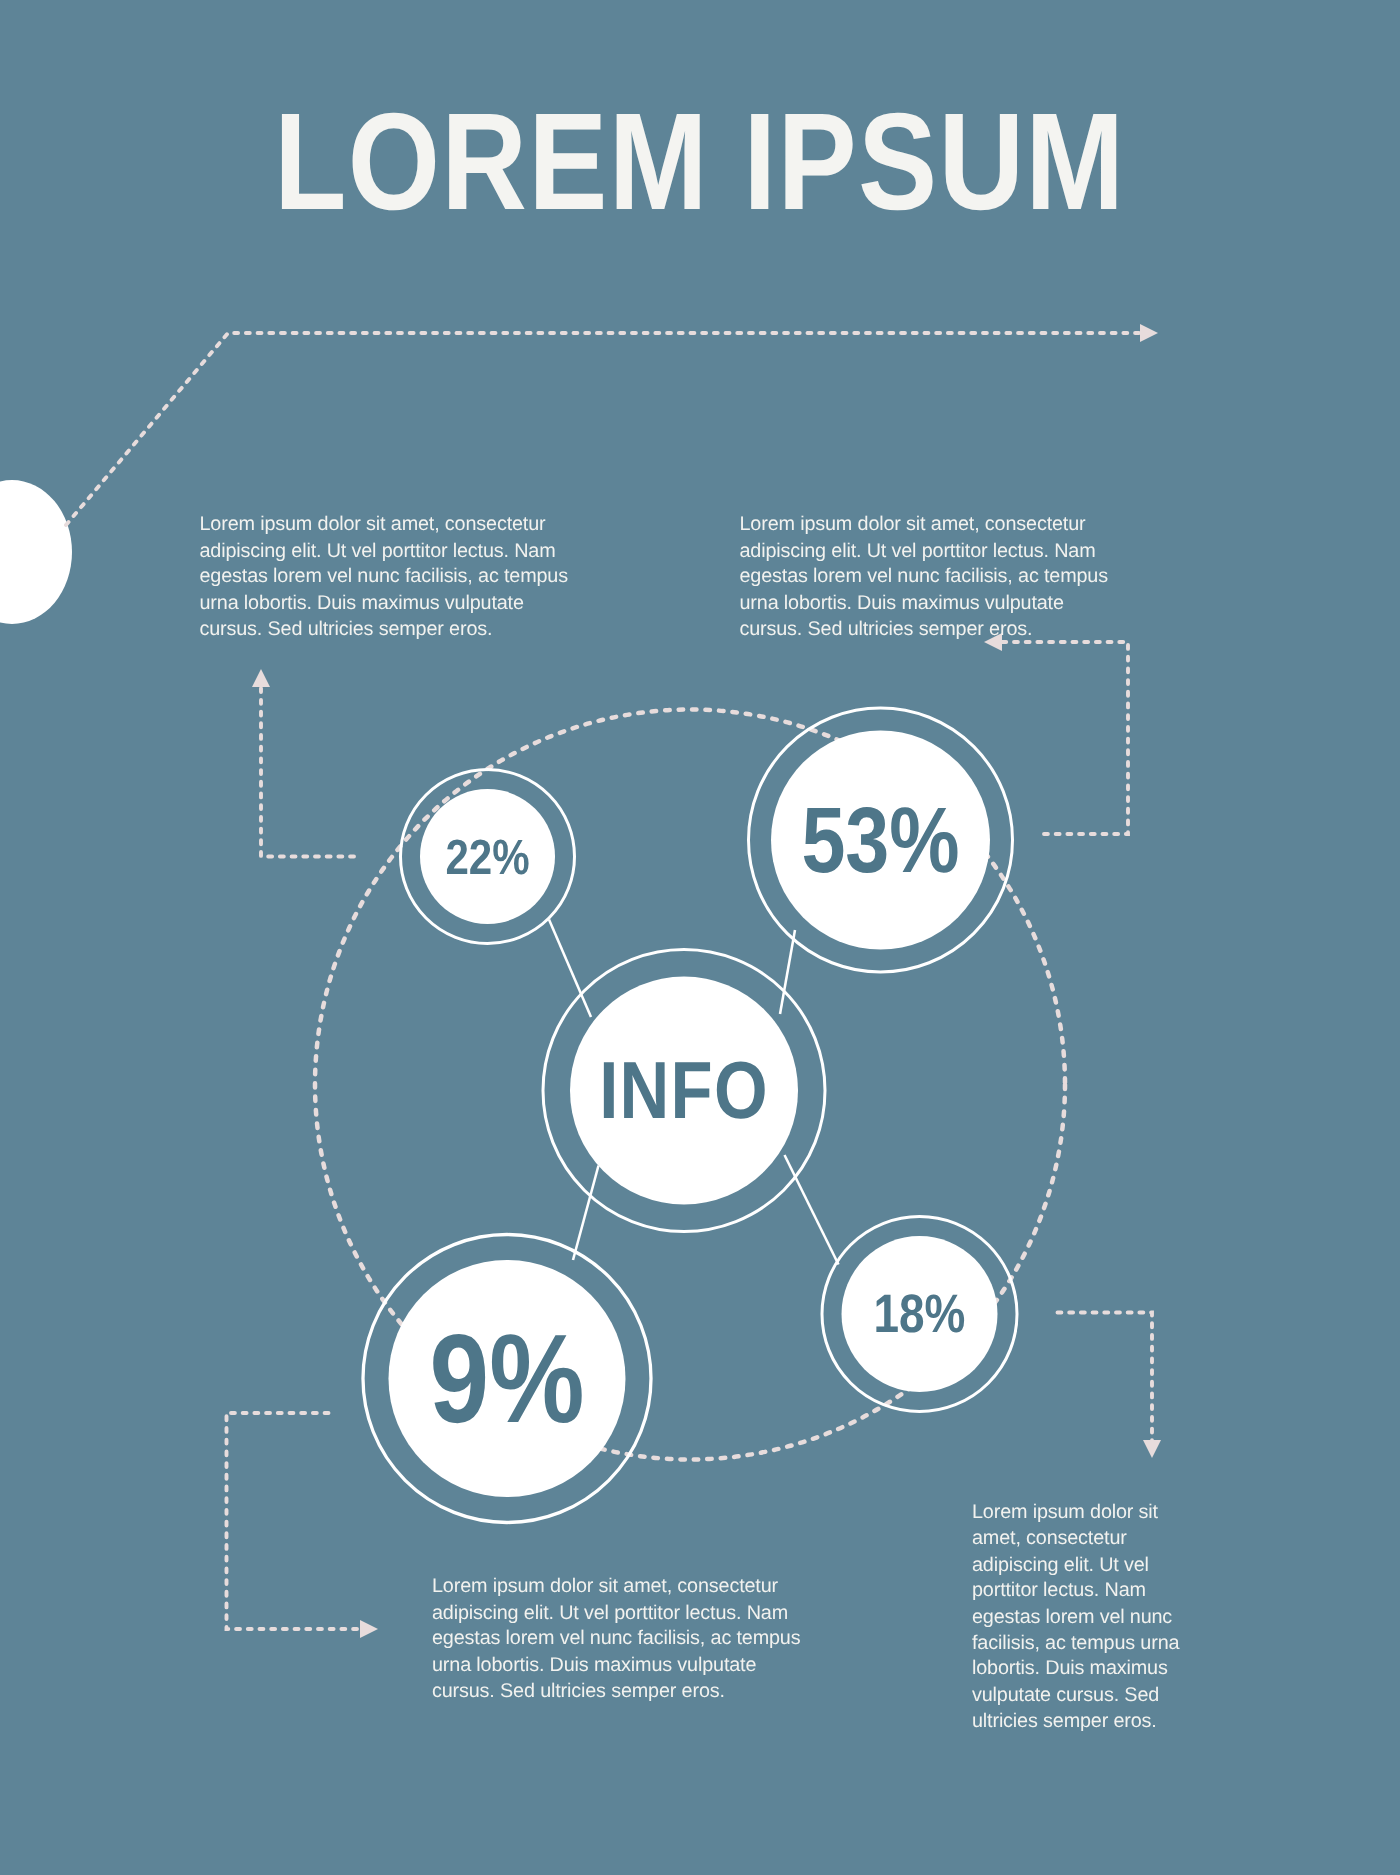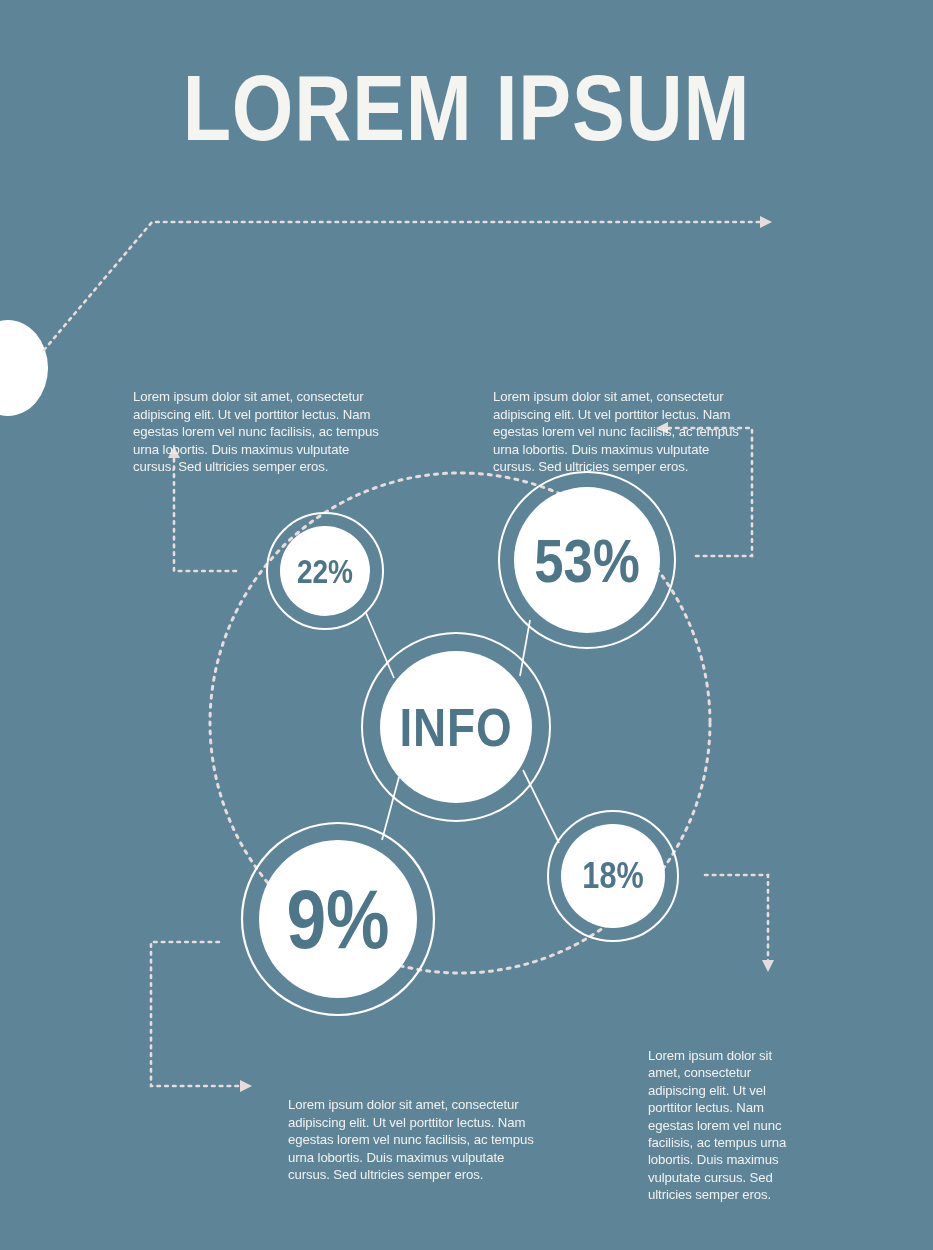--- a/index.html
+++ b/index.html
@@ -41,21 +41,20 @@
     transform-origin: 50% 0;
     white-space: nowrap;
   }
   .body-text {
     position: absolute;
     color: #f2f2ef;
     font-family: "Liberation Sans", sans-serif;
     font-size: 13.2px;
     line-height: 17.6px;
     letter-spacing: -0.1px;
-    margin-top: 48px;
   }
   #text-top-left  { left: 133px; top: 340px; width: 258px; }
   #text-top-right { left: 493px; top: 340px; width: 258px; }
   #text-bottom-left { left: 288px; top: 1048px; width: 258px; }
   #text-bottom-right {
     left: 648px; top: 999px; width: 152px;
     line-height: 17.4px;
   }
   .pct-label {
     position: absolute;

